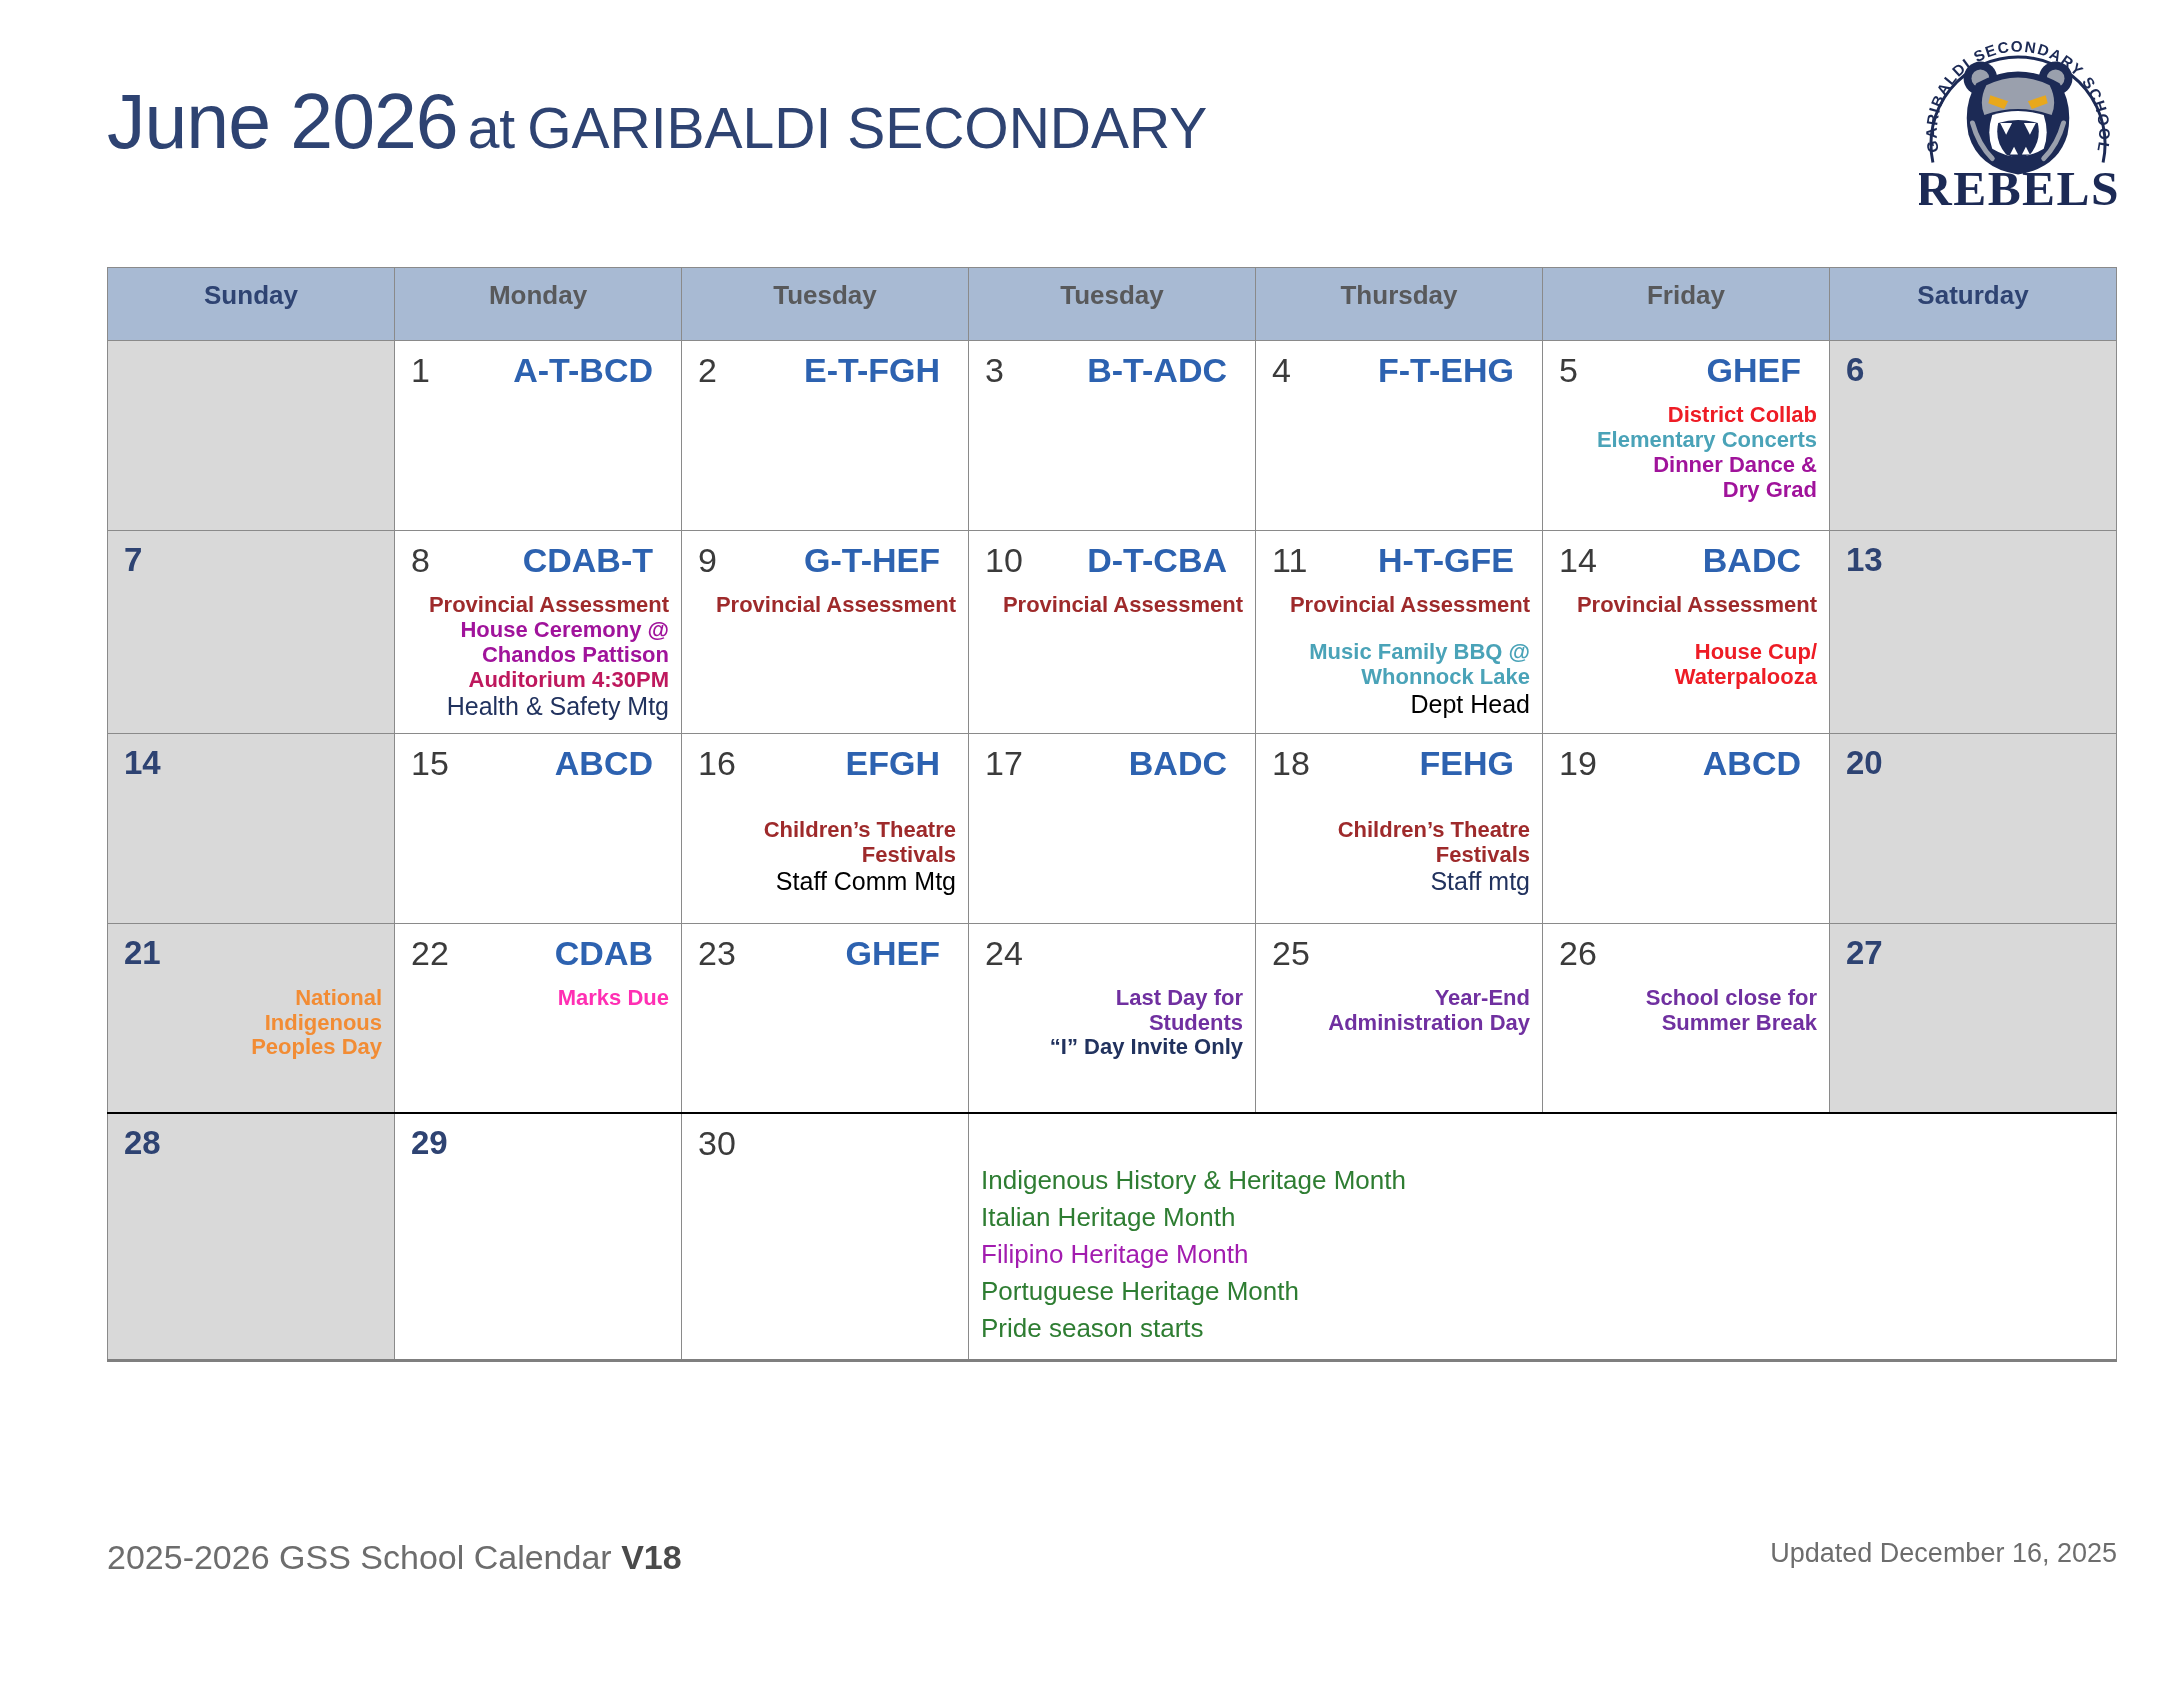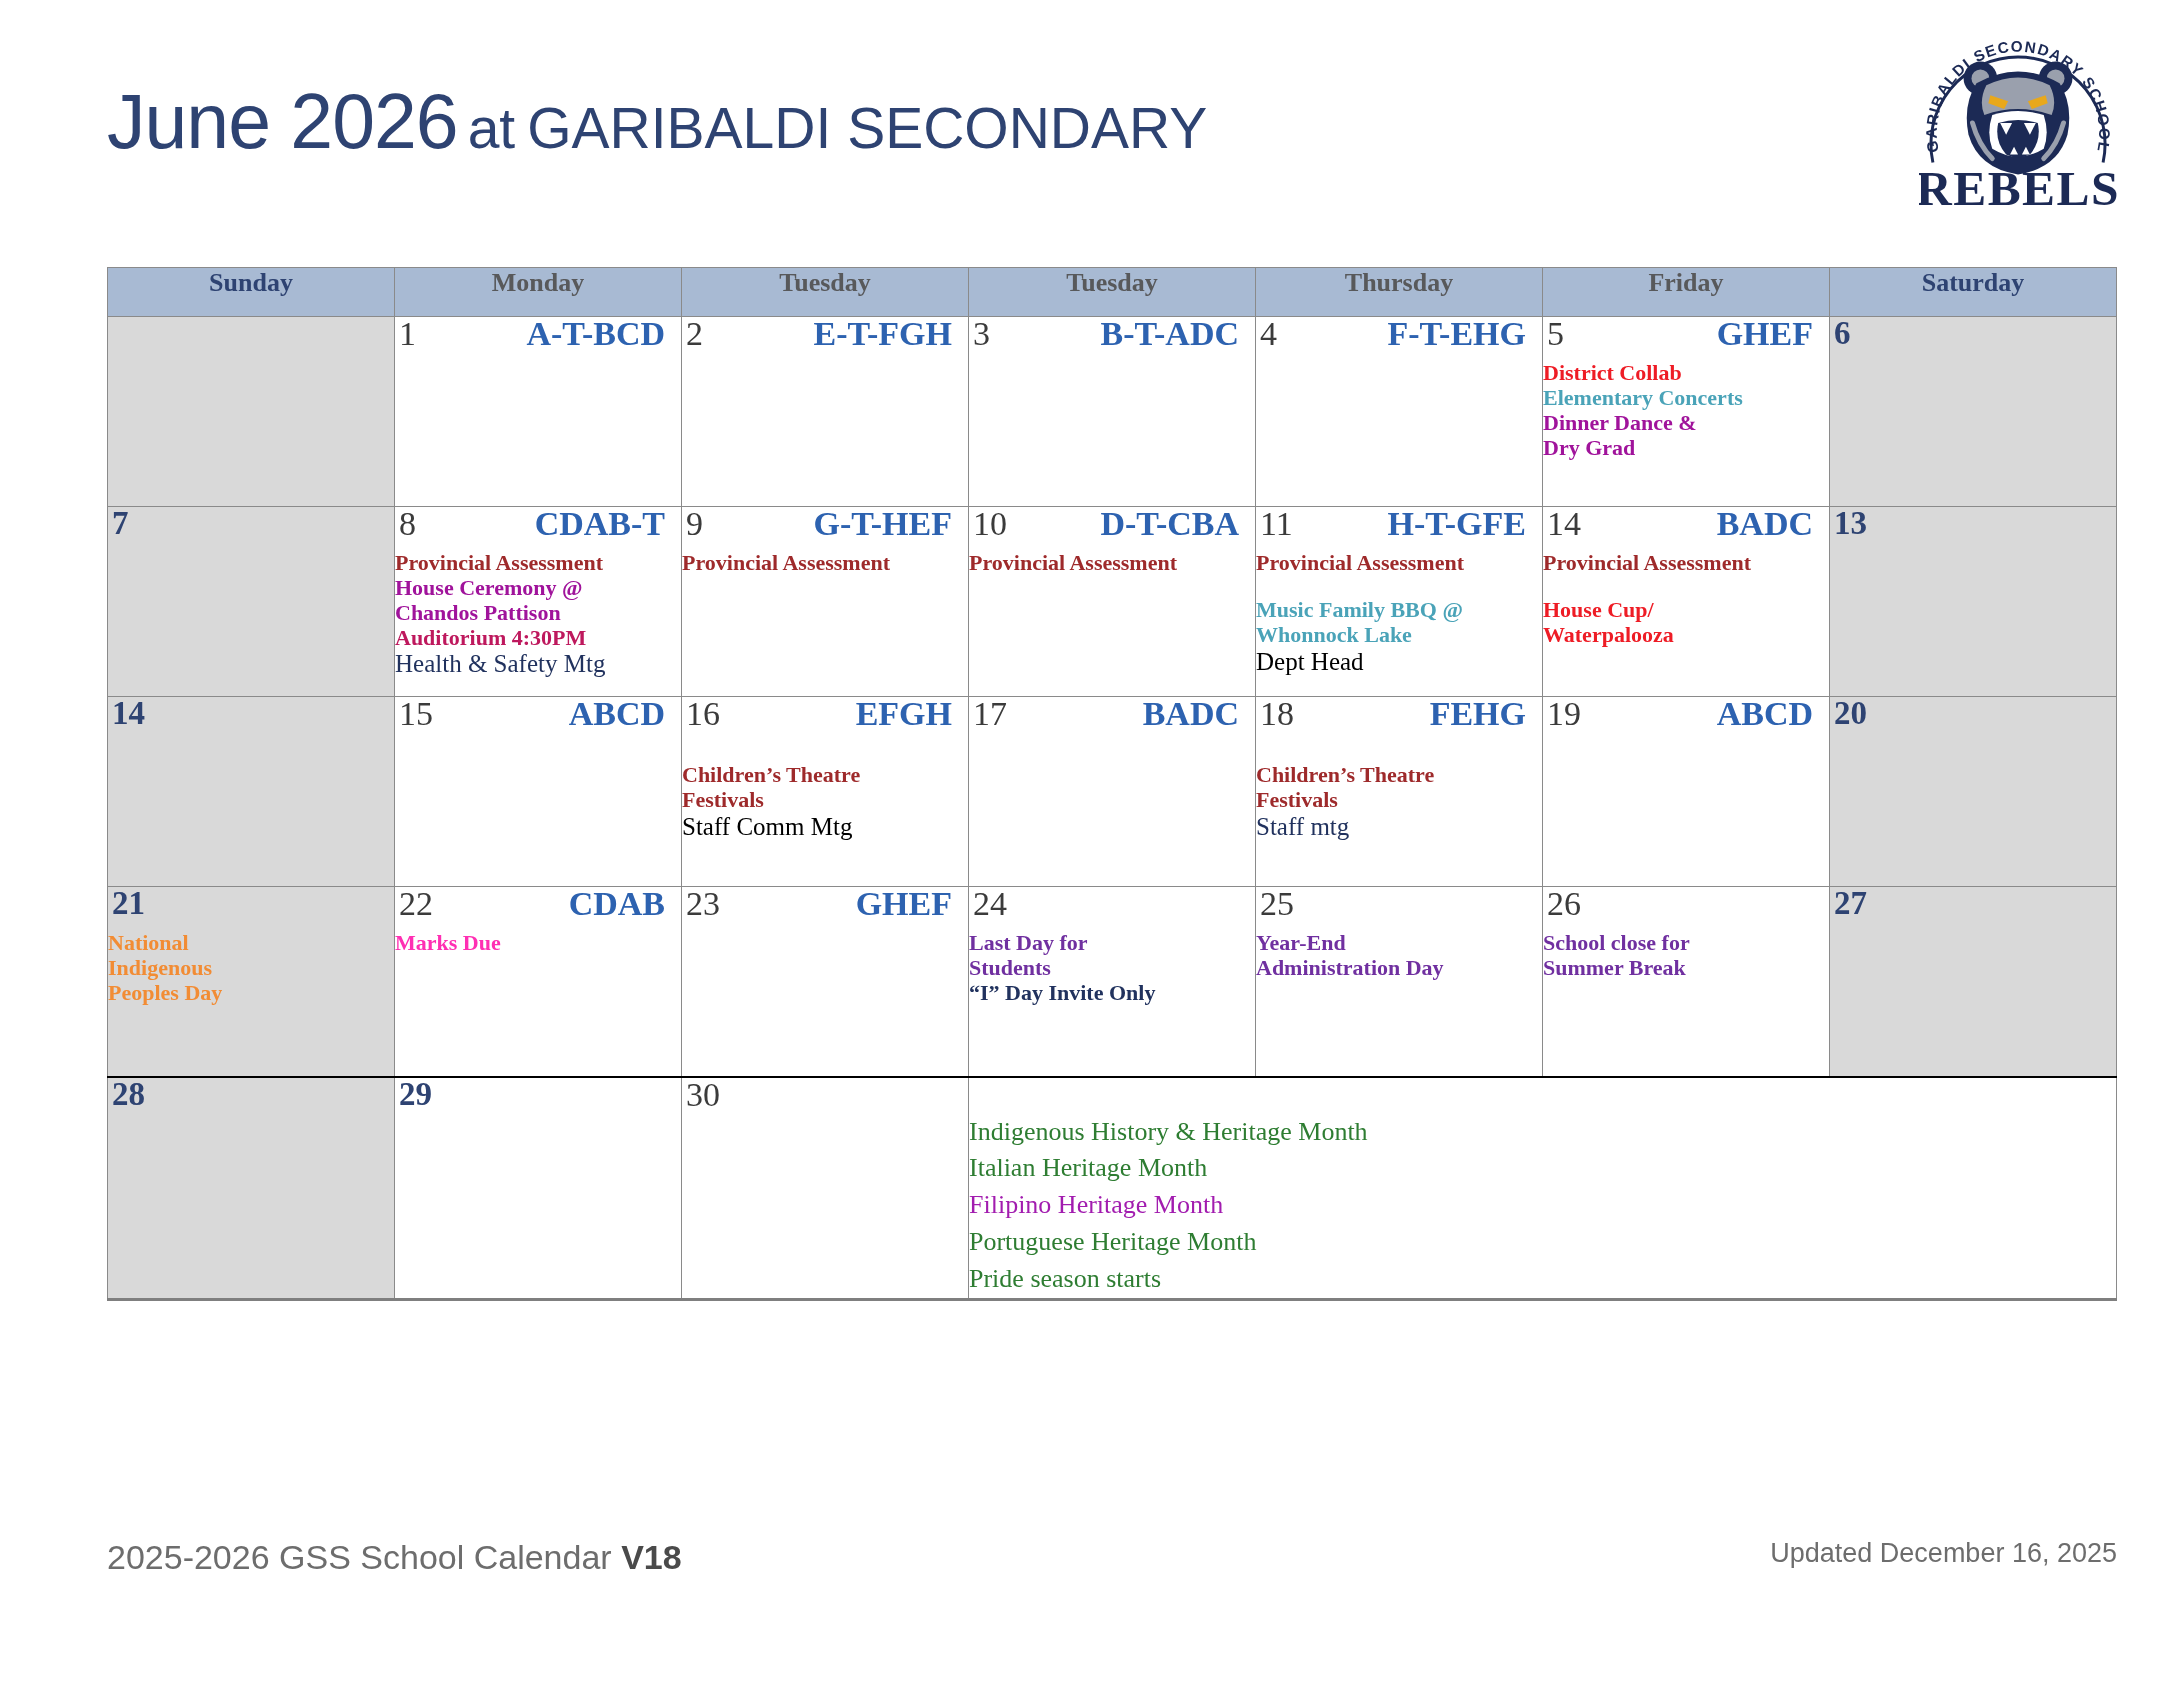--- a/index.html
+++ b/index.html
@@ -66,23 +66,22 @@
     left: 107px;
     top: 267px;
     width: 2010px;
     border-collapse: collapse;
     table-layout: fixed;
   }
   .calendar col { width: 287px; }
 
   .calendar th, .calendar td {
     border: 1px solid #8a8a8a;
-    padding: 0;
+    padding: 12px;
     vertical-align: top;
-    font-family: Liberation Serif, serif;
   }
 
   
   .dow {
     background: #a8bad3;
     height: 48px;
     text-align: center;
     vertical-align: middle;
     font-size: 26px;
     font-weight: bold;
@@ -122,22 +121,22 @@
   }
   .day-code {
     font-size: 34px;
     font-weight: bold;
     color: #2d62b0;
     padding-right: 16px;
     letter-spacing: 0px;
   }
 
   .events {
-    margin-top: 2px;
-    text-align: left;
+    margin-top: 8px;
+    text-align: right;
     line-height: 1.13;
   }
   .ev {
     font-size: 22px;
     font-weight: bold;
     display: block;
   }
   .ev.plain { font-weight: 400; font-size: 25px; }
   .ev-sp { height: 22px; display:block; }
 

